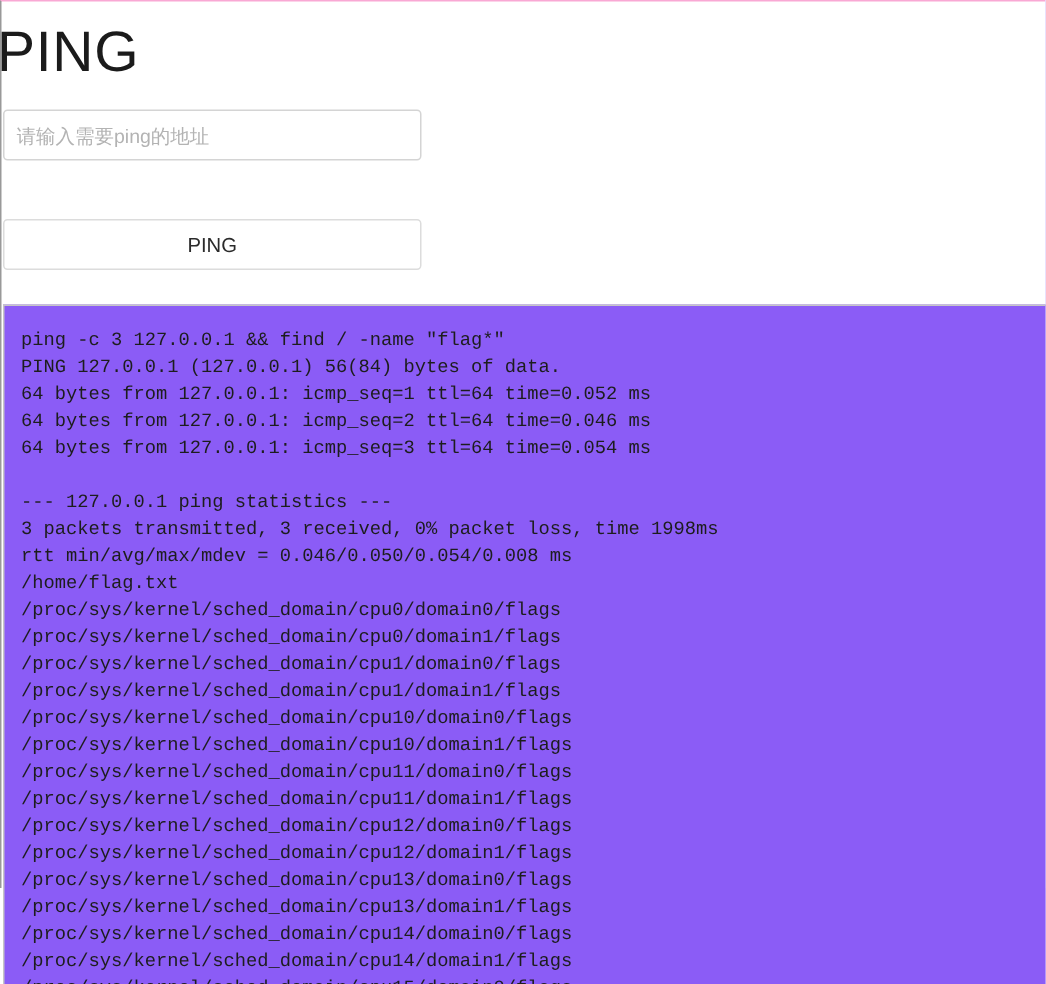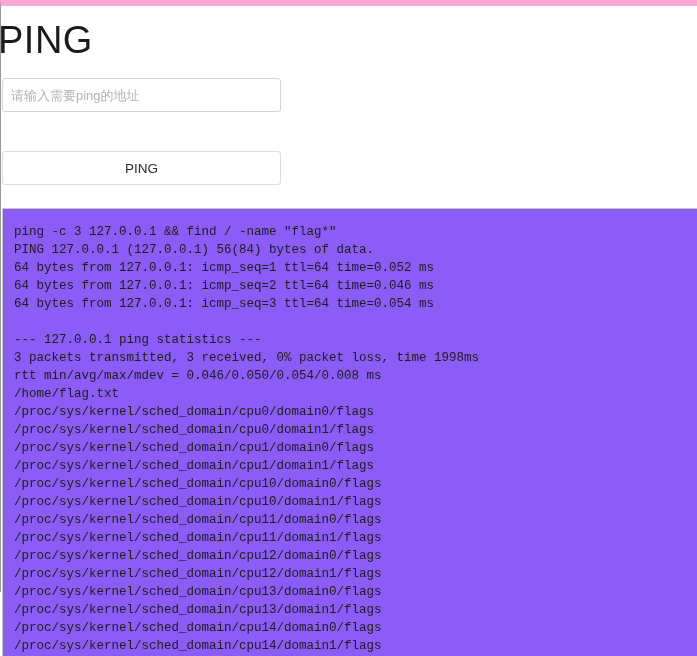--- a/index.html
+++ b/index.html
@@ -13,21 +13,21 @@
     overflow: hidden;
     font-family: "Liberation Sans", sans-serif;
     color: #202020;
     position: relative;
   }
   .page {
     width: 697px;
     height: 592px;
     position: relative;
     box-sizing: border-box;
-    border-top: 6px solid #f9a8d4;
+    border-top: 1px solid #f9a8d4;
     border-left: 1px solid #999999;
     background: #ffffff;
   }
   .form-zone {
     padding: 0;
     position: relative;
   }
   .title {
     font-size: 38px;
     font-weight: 400;

